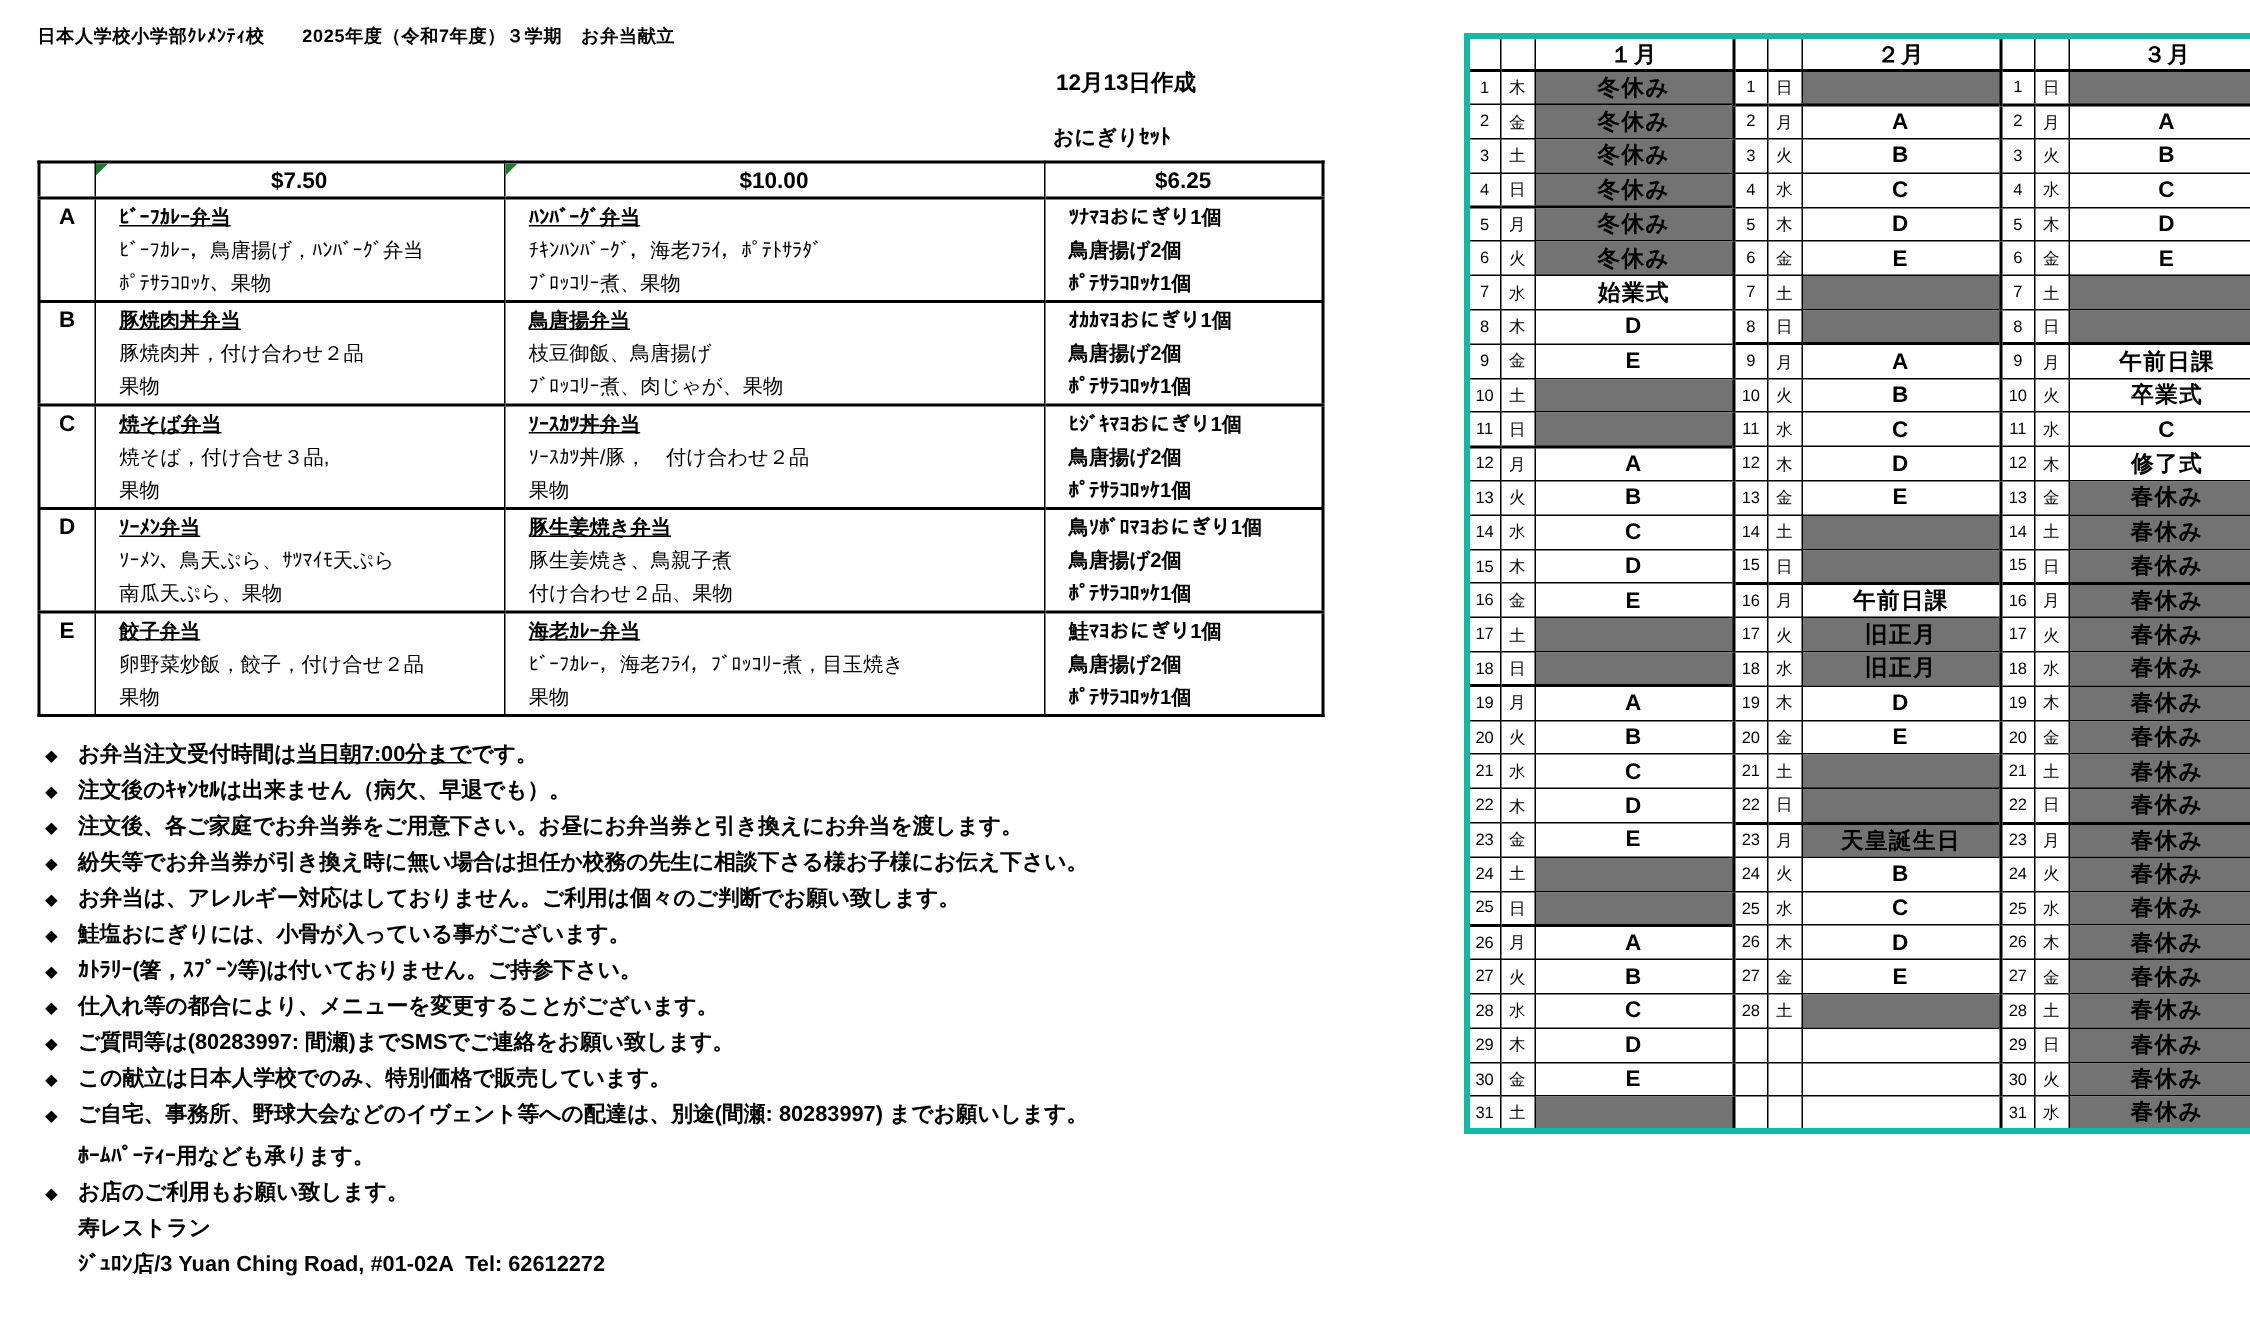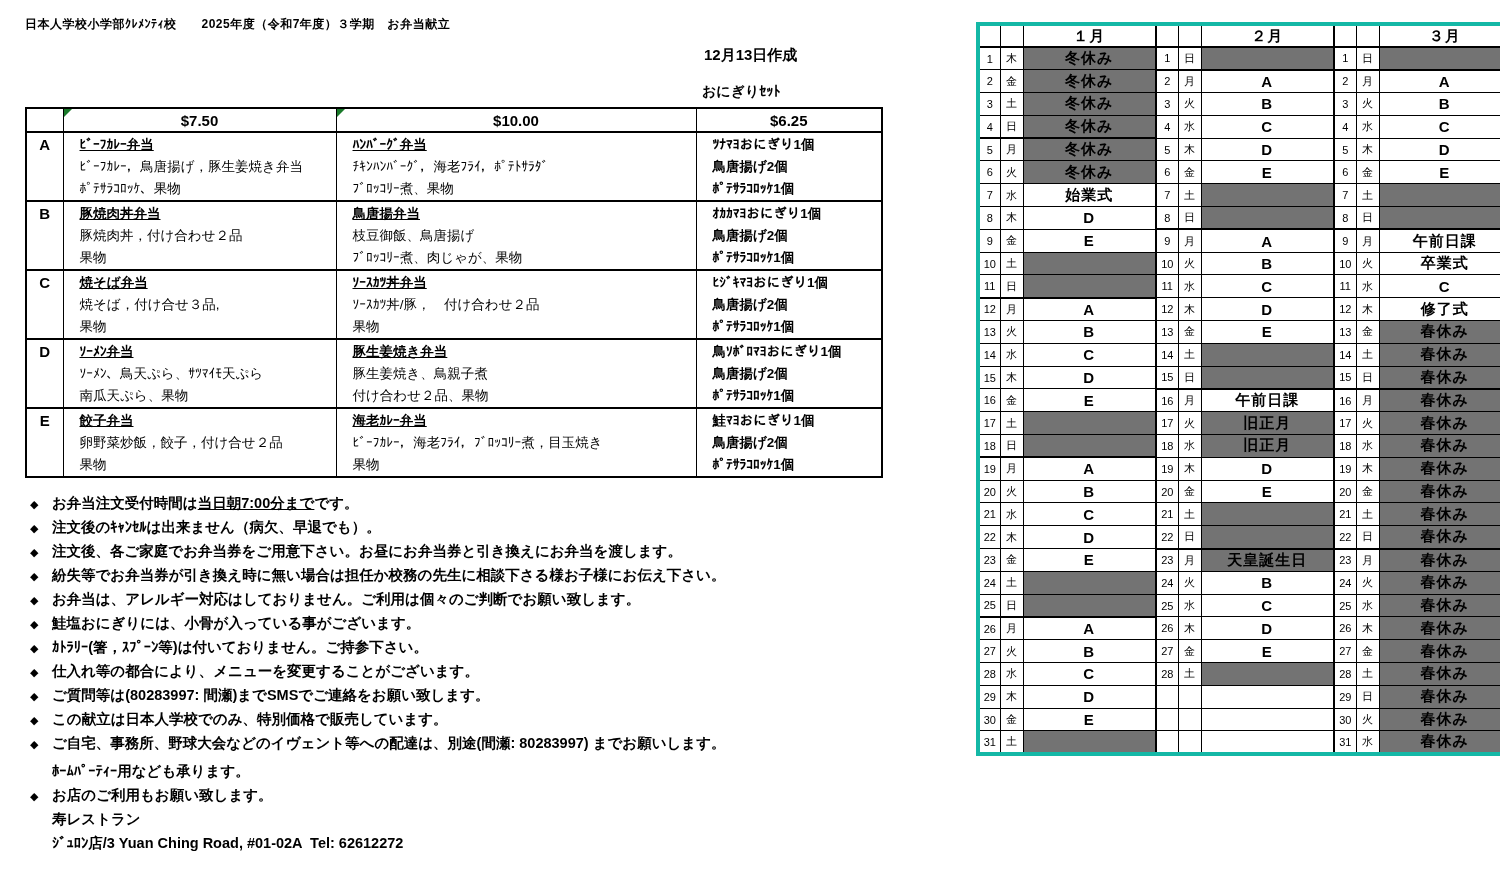--- a/index.html
+++ b/index.html
@@ -77,21 +77,21 @@
       <th>
         <span>$6.25</span>
       </th>
     </tr>
   </thead>
   <tbody>
       <tr>
         <td class="letter">A</td>
         <td class="bento">
           <div class="btitle">ﾋﾞｰﾌｶﾚｰ弁当</div>
-          <div class="bline">ﾋﾞｰﾌｶﾚｰ，鳥唐揚げ，豚生姜焼き弁当</div>
+          <div class="bline">ﾋﾞｰﾌｶﾚｰ，鳥唐揚げ，ﾊﾝﾊﾞｰｸﾞ弁当</div>
           <div class="bline">ﾎﾟﾃｻﾗｺﾛｯｹ、果物</div>
         </td>
         <td class="bento">
           <div class="btitle">ﾊﾝﾊﾞｰｸﾞ弁当</div>
           <div class="bline">ﾁｷﾝﾊﾝﾊﾞｰｸﾞ，海老ﾌﾗｲ，ﾎﾟﾃﾄｻﾗﾀﾞ</div>
           <div class="bline">ﾌﾞﾛｯｺﾘｰ煮、果物</div>
         </td>
         <td class="onigiri">
           <div class="oline">ﾂﾅﾏﾖおにぎり1個</div>
           <div class="oline">鳥唐揚げ2個</div>

